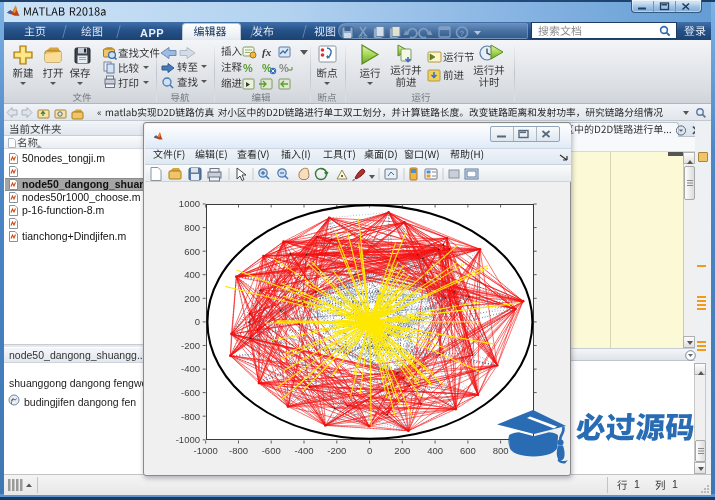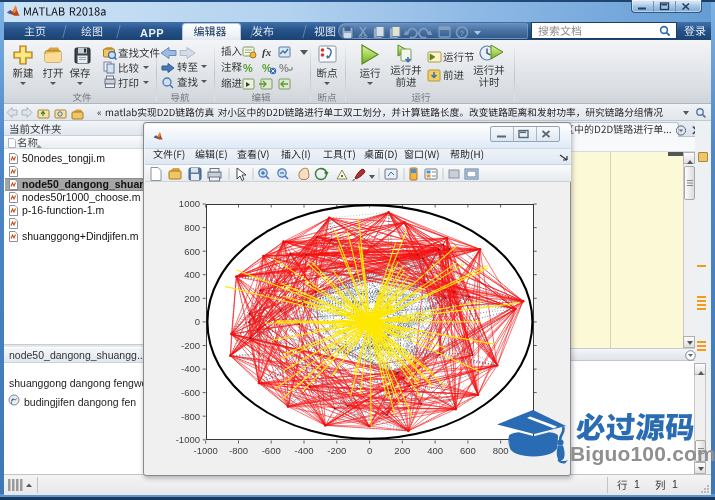--- a/index.html
+++ b/index.html
@@ -248,30 +248,30 @@
 <div style="position:absolute;left:22px;top:178px;width:126px;height:13px;font:bold 10.5px 'Liberation Sans',sans-serif;color:#111;white-space:nowrap;overflow:hidden;">node50_dangong_shuan</div>
 <svg style="position:absolute;left:9px;top:192px" width="9" height="11" viewBox="0 0 9 11">
       <path d="M0.5 0.5 h5.5 l2.5 2.5 v7.5 h-8 Z" fill="#fff" stroke="#7a8694" stroke-width="0.9"></path>
       <path d="M2 7.5 L3.5 4 L5 7 L6.5 3.5" stroke="#c84a10" stroke-width="1.1" fill="none"></path>
     </svg>
 <div style="position:absolute;left:22px;top:191px;width:126px;height:13px;font:normal 10.5px 'Liberation Sans',sans-serif;color:#111;white-space:nowrap;overflow:hidden;">nodes50r1000_choose.m</div>
 <svg style="position:absolute;left:9px;top:205px" width="9" height="11" viewBox="0 0 9 11">
       <path d="M0.5 0.5 h5.5 l2.5 2.5 v7.5 h-8 Z" fill="#fff" stroke="#7a8694" stroke-width="0.9"></path>
       <path d="M2 7.5 L3.5 4 L5 7 L6.5 3.5" stroke="#c84a10" stroke-width="1.1" fill="none"></path>
     </svg>
-<div style="position:absolute;left:22px;top:204px;width:126px;height:13px;font:normal 10.5px 'Liberation Sans',sans-serif;color:#111;white-space:nowrap;overflow:hidden;">p-16-function-1.m</div>
+<div style="position:absolute;left:22px;top:204px;width:126px;height:13px;font:normal 10.5px 'Liberation Sans',sans-serif;color:#111;white-space:nowrap;overflow:hidden;">p-16-function-8.m</div>
 <svg style="position:absolute;left:9px;top:218px" width="9" height="11" viewBox="0 0 9 11">
       <path d="M0.5 0.5 h5.5 l2.5 2.5 v7.5 h-8 Z" fill="#fff" stroke="#7a8694" stroke-width="0.9"></path>
       <path d="M2 7.5 L3.5 4 L5 7 L6.5 3.5" stroke="#c84a10" stroke-width="1.1" fill="none"></path>
     </svg>
 <svg style="position:absolute;left:9px;top:231px" width="9" height="11" viewBox="0 0 9 11">
       <path d="M0.5 0.5 h5.5 l2.5 2.5 v7.5 h-8 Z" fill="#fff" stroke="#7a8694" stroke-width="0.9"></path>
       <path d="M2 7.5 L3.5 4 L5 7 L6.5 3.5" stroke="#c84a10" stroke-width="1.1" fill="none"></path>
     </svg>
-<div style="position:absolute;left:22px;top:230px;width:126px;height:13px;font:normal 10.5px 'Liberation Sans',sans-serif;color:#111;white-space:nowrap;overflow:hidden;">shuanggong+Dindjifen.m</div>
+<div style="position:absolute;left:22px;top:230px;width:126px;height:13px;font:normal 10.5px 'Liberation Sans',sans-serif;color:#111;white-space:nowrap;overflow:hidden;">tianchong+Dindjifen.m</div>
 <div style="position:absolute;left:4px;top:344px;width:146px;height:3px;background:#e4e8ed;border-top:1px solid #c7ccd2;"></div>
 <div style="position:absolute;left:4px;top:347px;width:146px;height:16px;background:linear-gradient(180deg,#f4f6f9,#e2e8ef);border-top:1px solid #fff;border-bottom:1px solid #cdd3da;"></div>
 <div style="position:absolute;left:9px;top:349px;width:140px;height:13px;font:10.5px 'Liberation Sans',sans-serif;color:#333;white-space:nowrap;">node50_dangong_shuangg...</div>
 <div style="position:absolute;left:4px;top:363px;width:146px;height:111px;background:#fff;"></div>
 <div style="position:absolute;left:9px;top:377px;width:145px;height:13px;font:10.5px 'Liberation Sans',sans-serif;color:#222;white-space:nowrap;">shuanggong dangong fengwo</div>
 <svg style="position:absolute;left:8px;top:394px" width="12" height="12" viewBox="0 0 12 12">
       <circle cx="6" cy="6" r="5" fill="#e8eef5" stroke="#7a8694"></circle>
       <path d="M3.5 6.5 q1 -2.5 2.5 -1 t2.5 -1" stroke="#4a6a9a" fill="none"></path>
       <text x="3" y="9" font-size="7" font-family="Liberation Serif" font-style="italic" fill="#333">f</text>
     </svg>
@@ -2021,13 +2021,12 @@
 <path d="M40 3 L73 19 L41 27 L4 17.5 Z"></path>
 <path d="M34 11 L61 21.5 L64 19.5 L37 9.5 Z" fill="#fff"></path>
 <path d="M16 29 C16 27.2 20 26 26 25.3 L41 29.2 L56 25.3 C62 26 65 27.2 65 29 L64.5 40 C63 46 53 49.5 40.5 49.5 C28 49.5 17.5 46 16.5 40 Z"></path>
 <path d="M16 29 L16.5 40 C15.5 38 15 31 16 29 Z" fill="#1f5a9a"></path>
 <path d="M71.5 19.5 C72.5 23 71 26 69.5 29 C68.8 30.5 68.5 31.5 68.6 33 L66 33 C65.8 31 66.3 29.5 67.3 27.5 C68.8 24.5 69.5 22.5 69 20.2 Z"></path>
 <circle cx="67.5" cy="35.5" r="3.1"></circle>
 <path d="M65 38.5 C63.5 43 63.2 48 64.8 51.5 C66.2 54.2 69.8 54 71 51 C72.2 47.5 71.5 42.5 70 38.5 Z"></path>
 <path d="M65.5 51.5 C68 54.5 72 54.8 75 53 L72 56.5 C69 57 66 55.5 64.5 53.5 Z"></path>
 </g>
     </svg>
-<div style="position:absolute;left:570px;top:442px;width:130px;height:22px;z-index:30;font:bold 21px 'Liberation Sans',sans-serif;color:#8f8f8f;letter-spacing:0.2px;">Biguo100.com</div>
 </div>
 </body></html>

